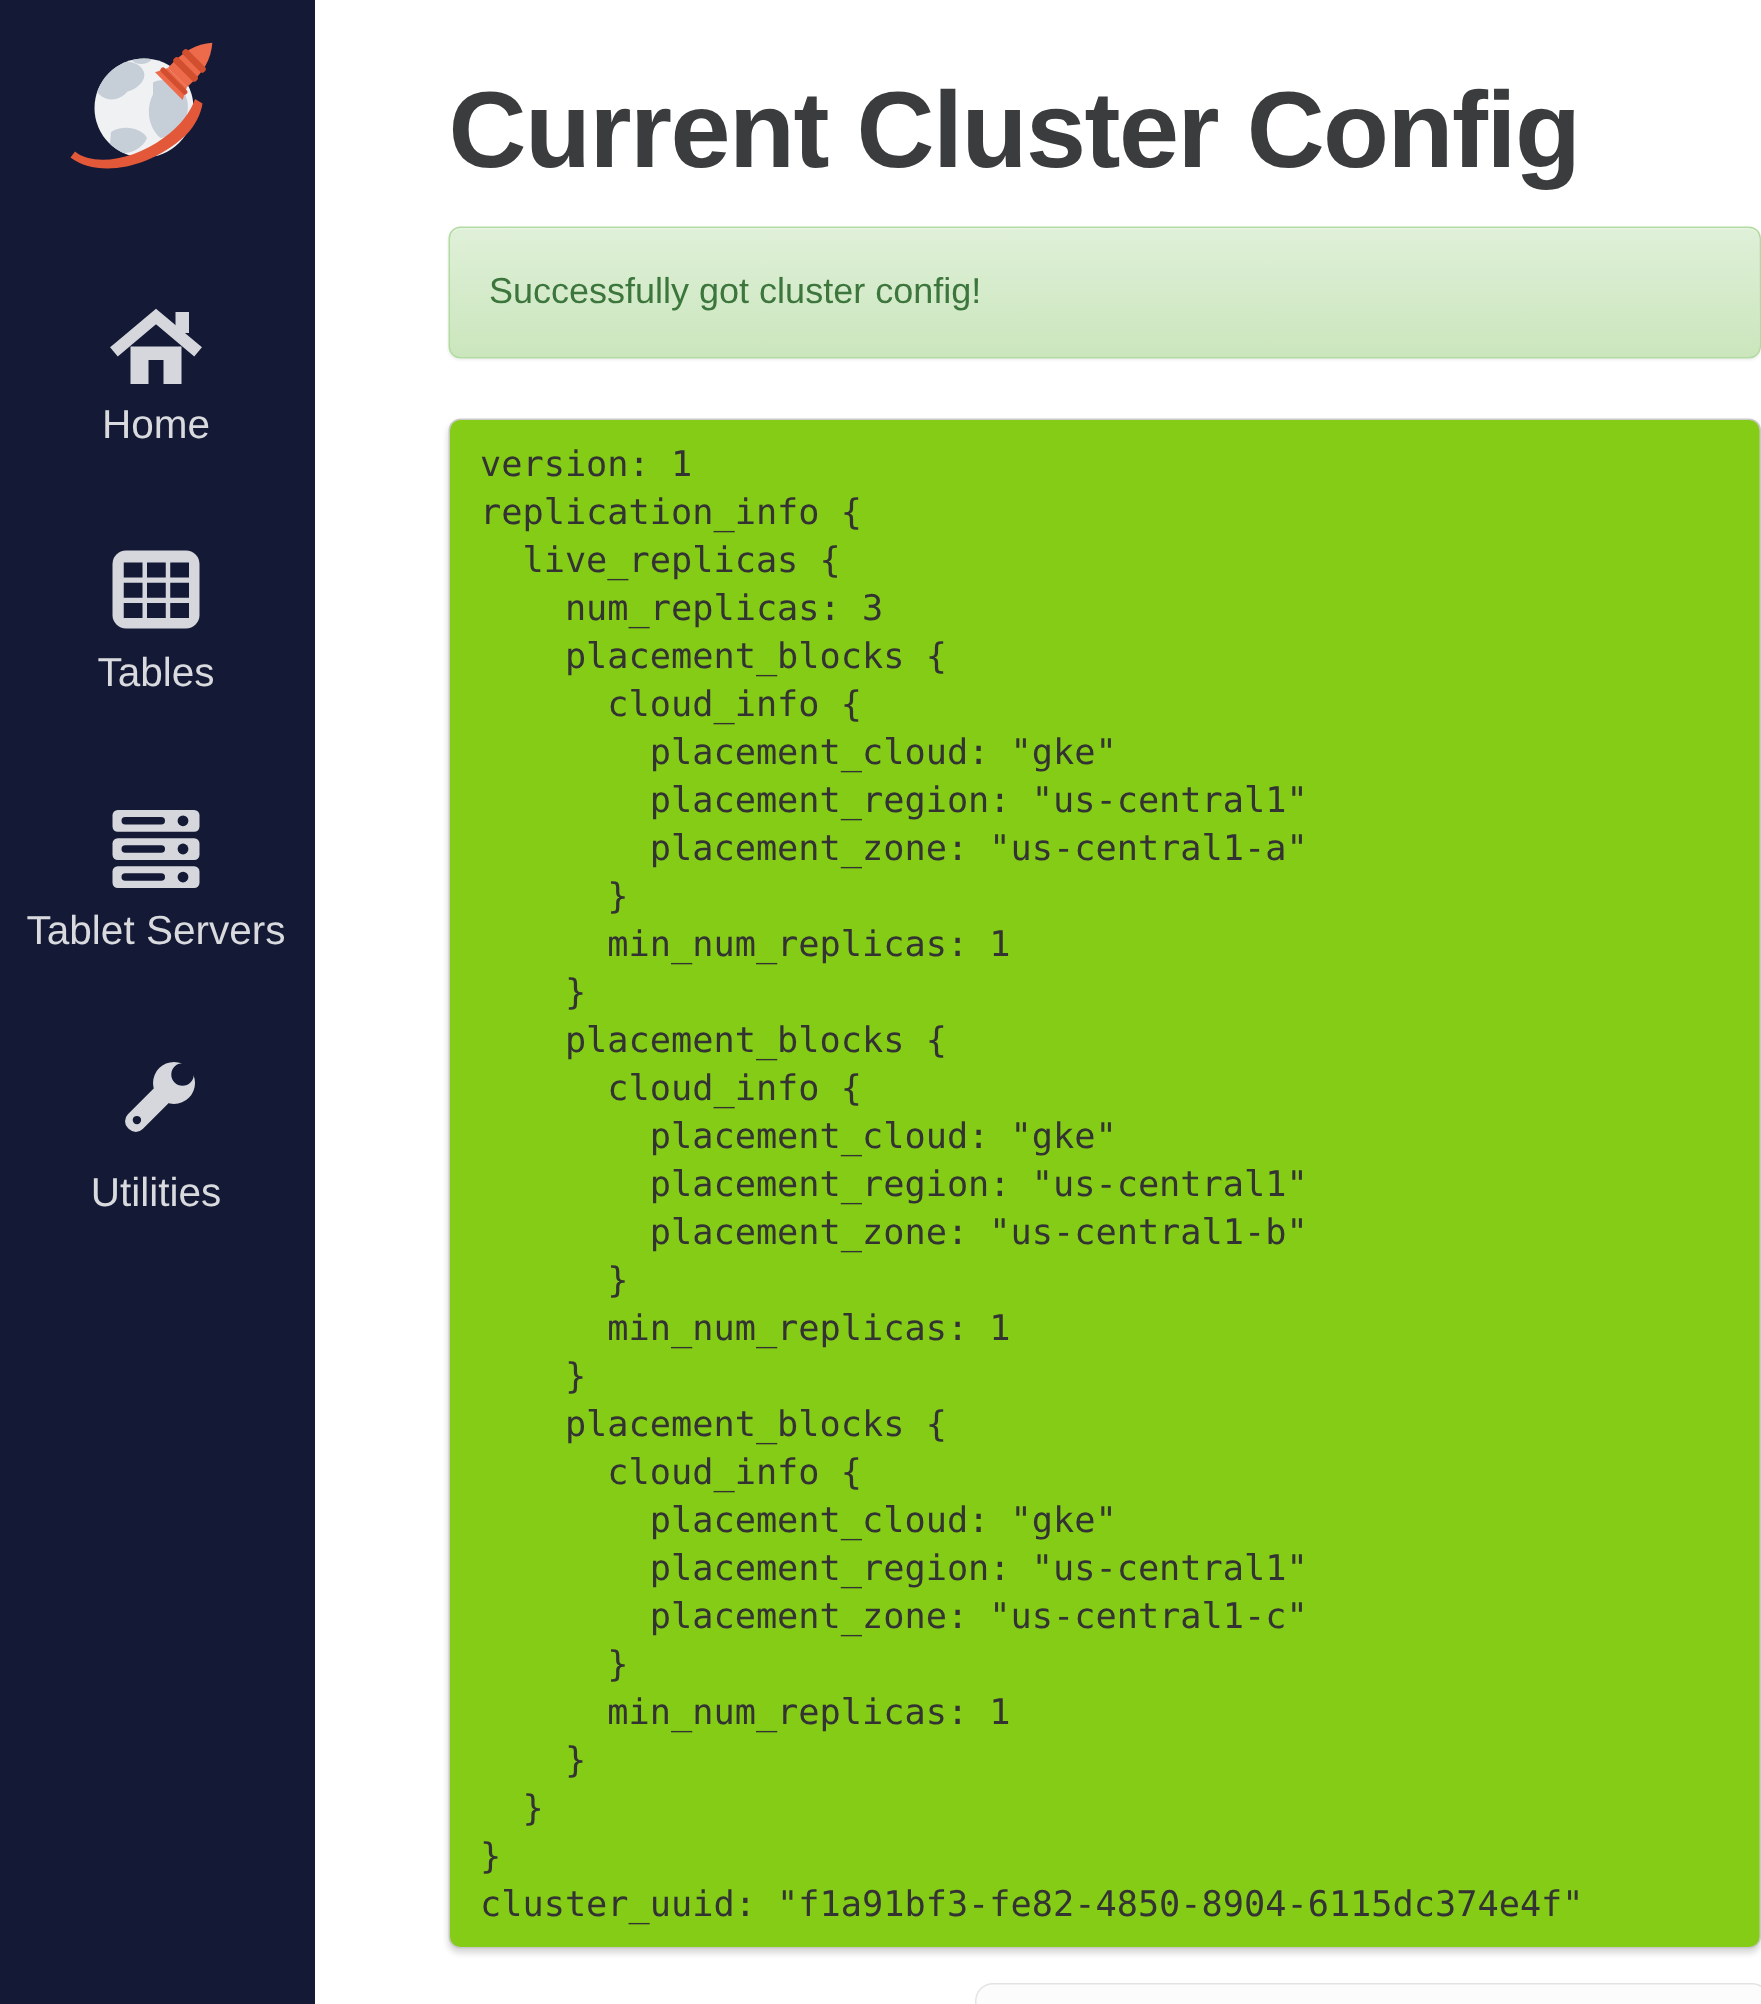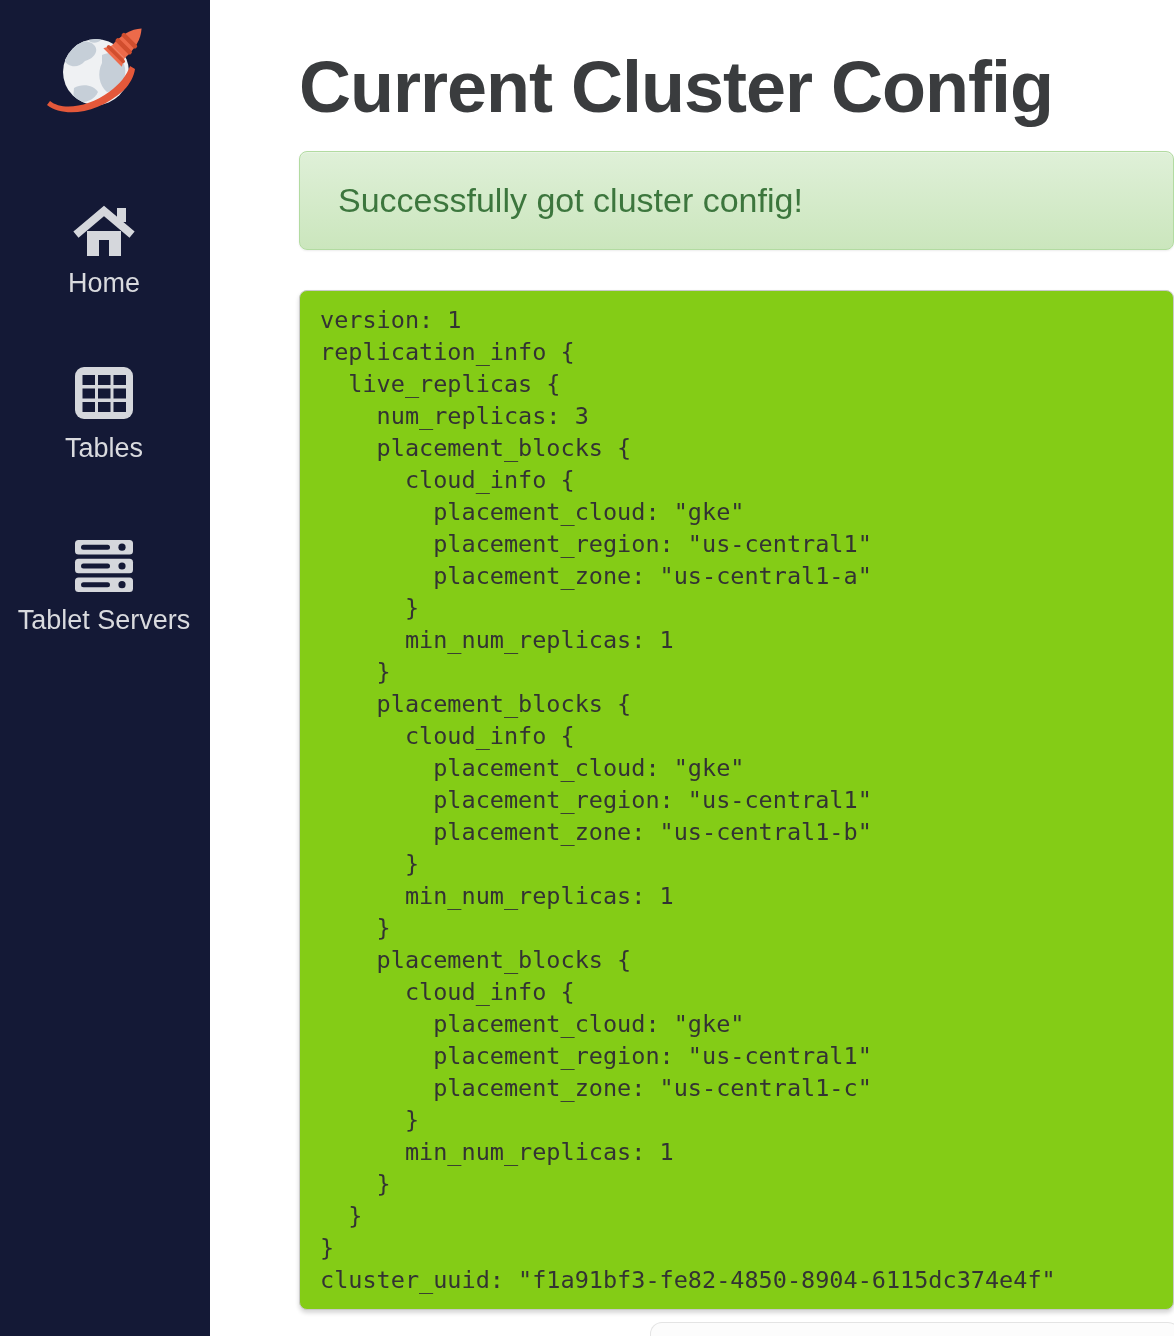--- a/index.html
+++ b/index.html
@@ -65,22 +65,22 @@
     color: #3a3c3e;
     letter-spacing: -1px;
     margin-bottom: 25px;
   }
   .alert-success {
     background: linear-gradient(to bottom, #dff0d8 0%, #cbe6bd 100%);
     border: 1px solid #b2dba1;
     border-radius: 8px;
     box-shadow: inset 0 1px 0 rgba(255,255,255,.3), 0 1px 2px rgba(0,0,0,.08);
     color: #3c763d;
-    font-size: 34px;
-    padding: 29px 38px;
+    font-size: 24px;
+    padding: 29px 26px;
     margin-right: 0;
   }
   .config-pre {
     margin-top: 40px;
     background: #84cc16;
     border: 1px solid #c9c9c9;
     border-radius: 8px;
     box-shadow: 0 3px 4px rgba(0,0,0,0.16);
     padding: 13px 20px;
     font-family: "DejaVu Sans Mono", monospace;
@@ -179,20 +179,34 @@
             <rect x="40.5" y="23.5" width="12.5" height="10"></rect>
           <rect x="9.5" y="37" width="12.5" height="10"></rect>
             <rect x="25" y="37" width="12.5" height="10"></rect>
             <rect x="40.5" y="37" width="12.5" height="10"></rect>
         </g>
       </svg>
     </div>
     <span class="nav-label">Tables</span>
   </div>
 
+  <div class="nav-item nav-util utilities">
+    <div class="icon-box">
+      <svg width="68" height="68" viewBox="0 0 68 68">
+        <g transform="translate(34,34) rotate(45)">
+          <circle cx="0" cy="-17" r="14" fill="#d5d7dc"></circle>
+          <circle cx="0" cy="-25" r="7.5" fill="#141936"></circle>
+          <rect x="-5.5" y="-34" width="11" height="12" fill="#141936"></rect>
+          <rect x="-7" y="-12" width="14" height="38" rx="6.5" fill="#d5d7dc"></rect>
+          <circle cx="0" cy="18" r="2.8" fill="#141936"></circle>
+        </g>
+      </svg>
+    </div>
+    <span class="nav-label">Utilities</span>
+  </div>
 
 </div>
 
 <div class="main">
   <h1 class="page-title">Current Cluster Config</h1>
 
   <div class="alert-success">
     <span>Successfully got cluster config!</span>
   </div>
 

